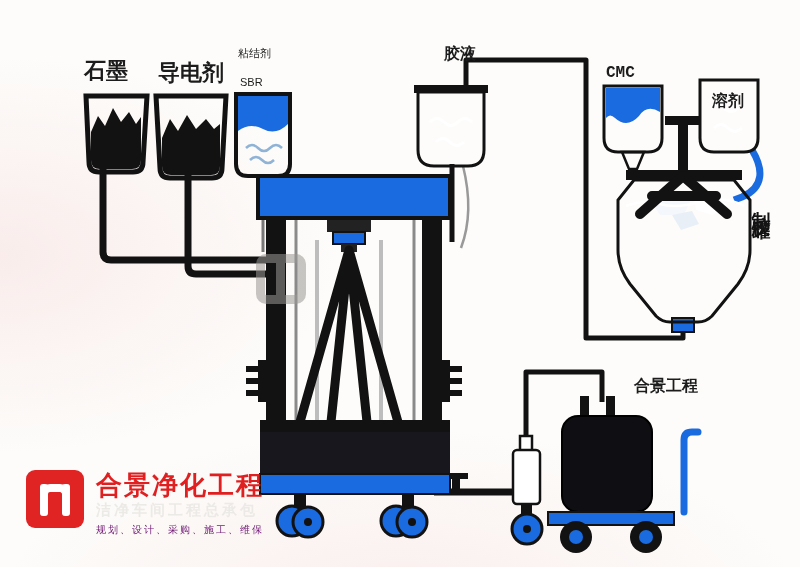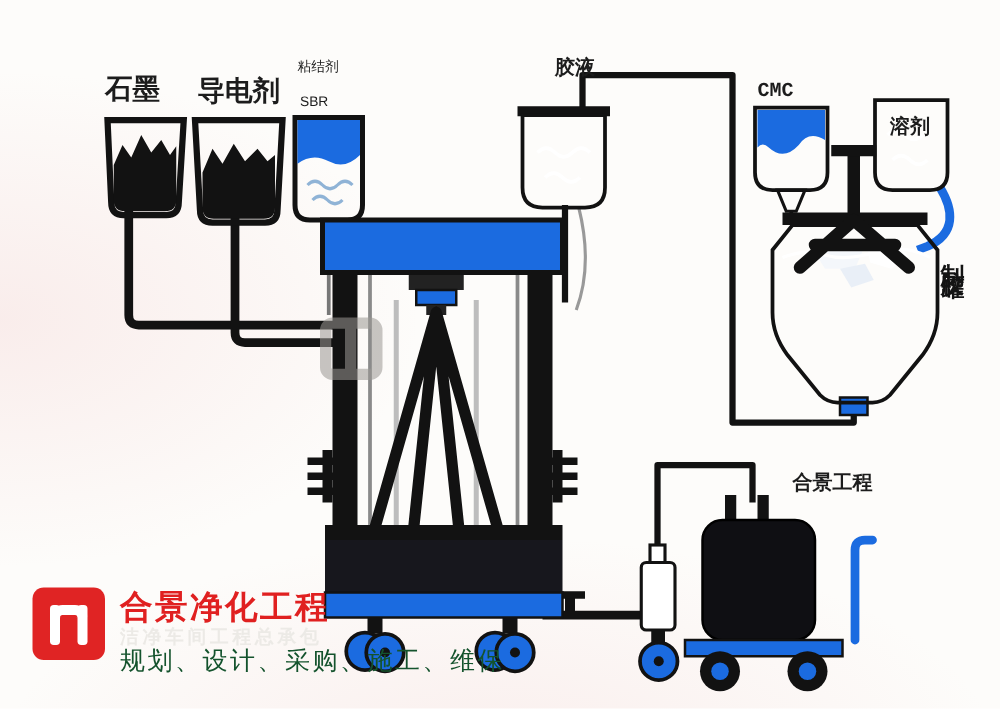--- a/index.html
+++ b/index.html
@@ -49,21 +49,21 @@
     position:absolute;top:14px;width:8px;height:32px;background:#ffffff;border-radius:3px;
   }
   .logo-mark .bar-l{left:14px;}
   .logo-mark .bar-r{right:14px;}
   .logo-mark .bridge{
     position:absolute;left:14px;top:14px;width:30px;height:10px;
     border:8px solid #ffffff;border-bottom:none;border-radius:14px 14px 0 0;box-sizing:border-box;
   }
   .logo-text .title{color:#e02020;font-size:26px;font-weight:700;letter-spacing:2px;line-height:30px;}
   .logo-text .subtitle{color:#eceae6;font-size:15px;font-weight:700;letter-spacing:3px;line-height:20px;}
-  .logo-text .services{color:#14532d;font-size:20px;letter-spacing:2px;line-height:19px;}
+  .logo-text .services{color:#701a75;font-size:10px;letter-spacing:2px;line-height:19px;}
   
   .blue{fill:#1b6be0;}
   .blk{fill:#121212;}
   .white{fill:#ffffff;}
   .oline{stroke:#121212;fill:none;}
 </style>
 </head>
 <body>
 
 <div class="stage">

